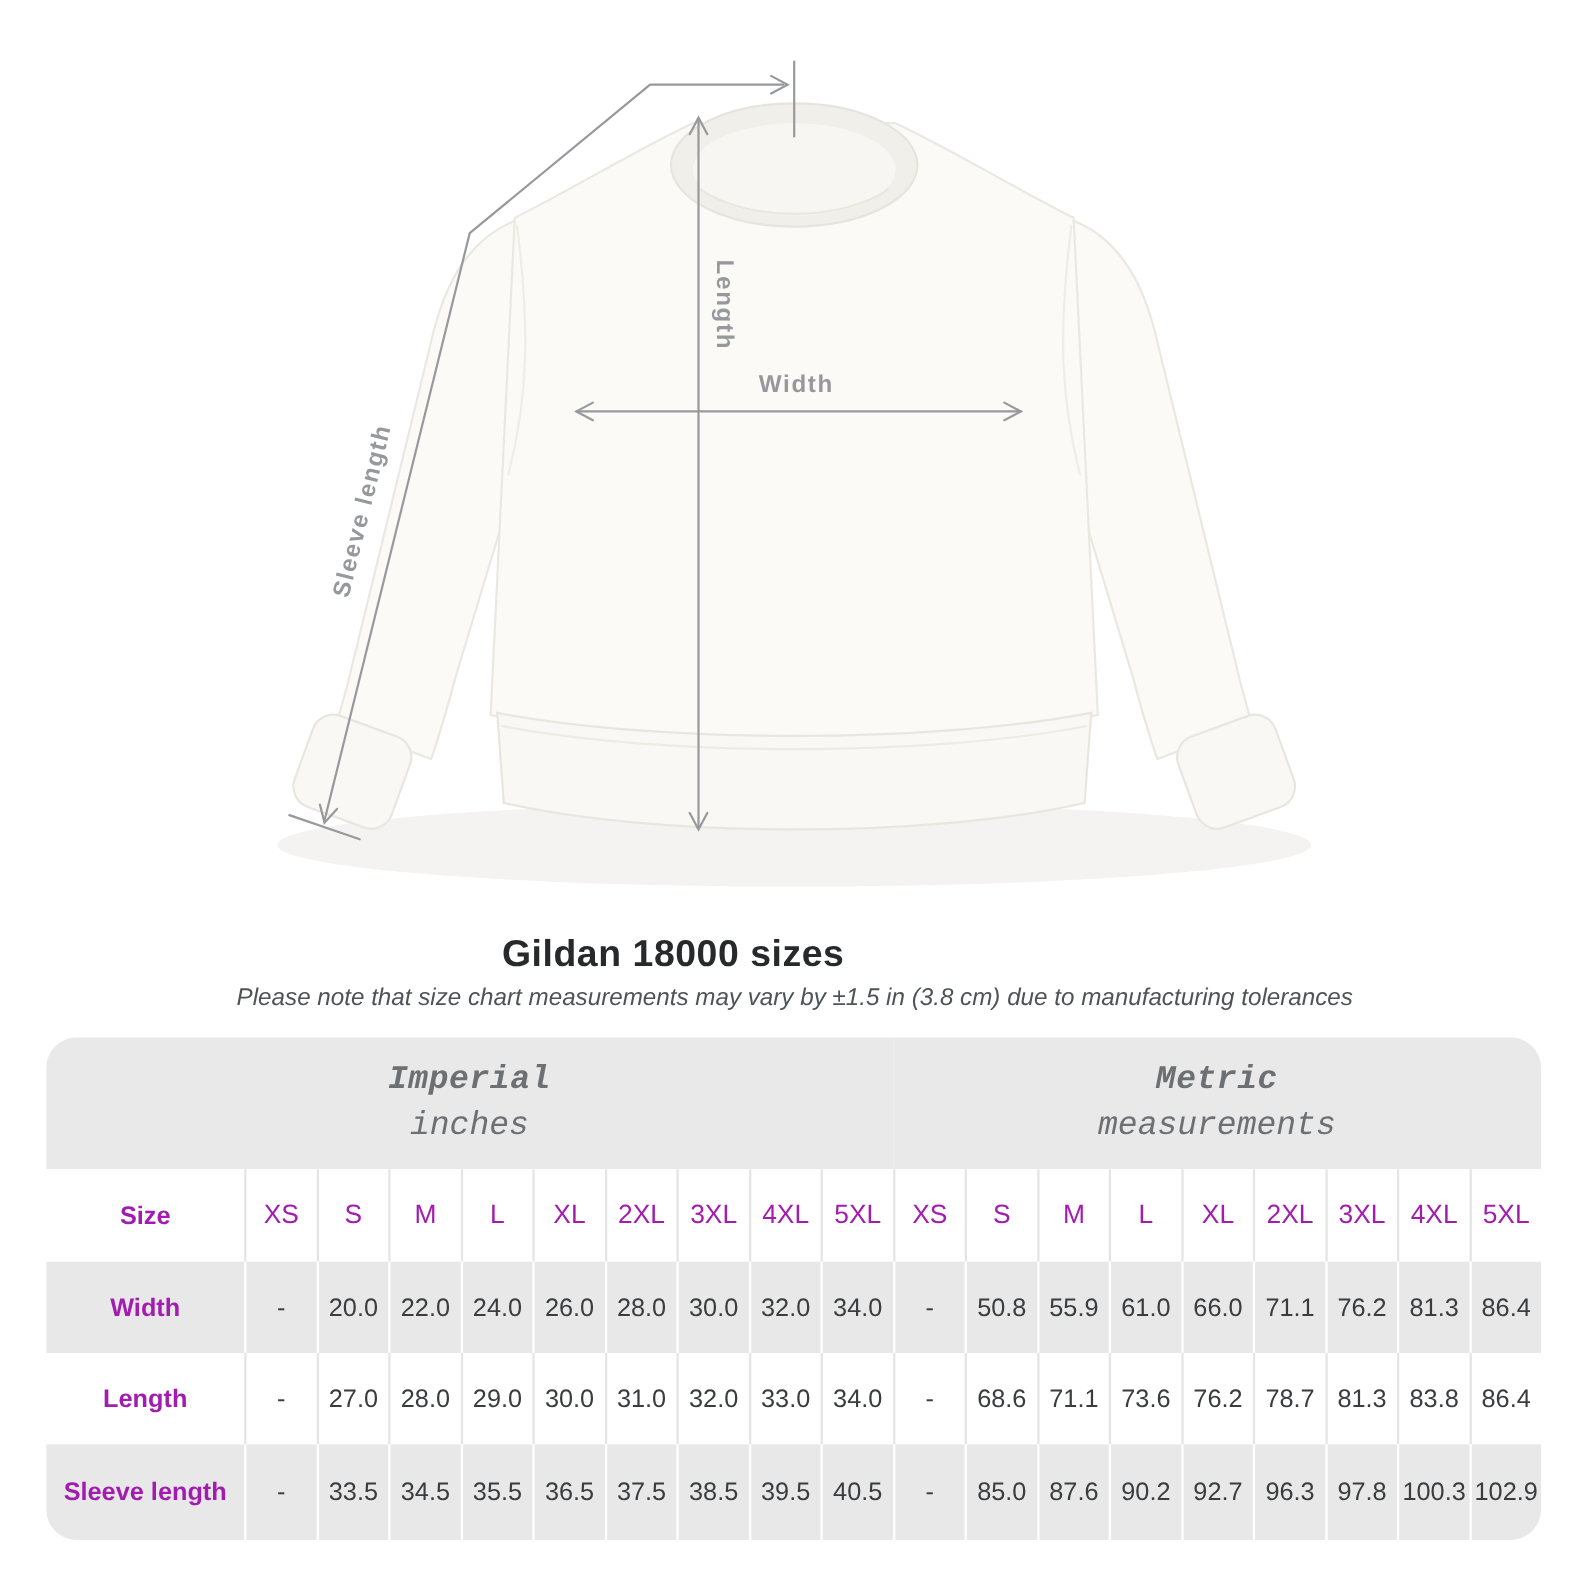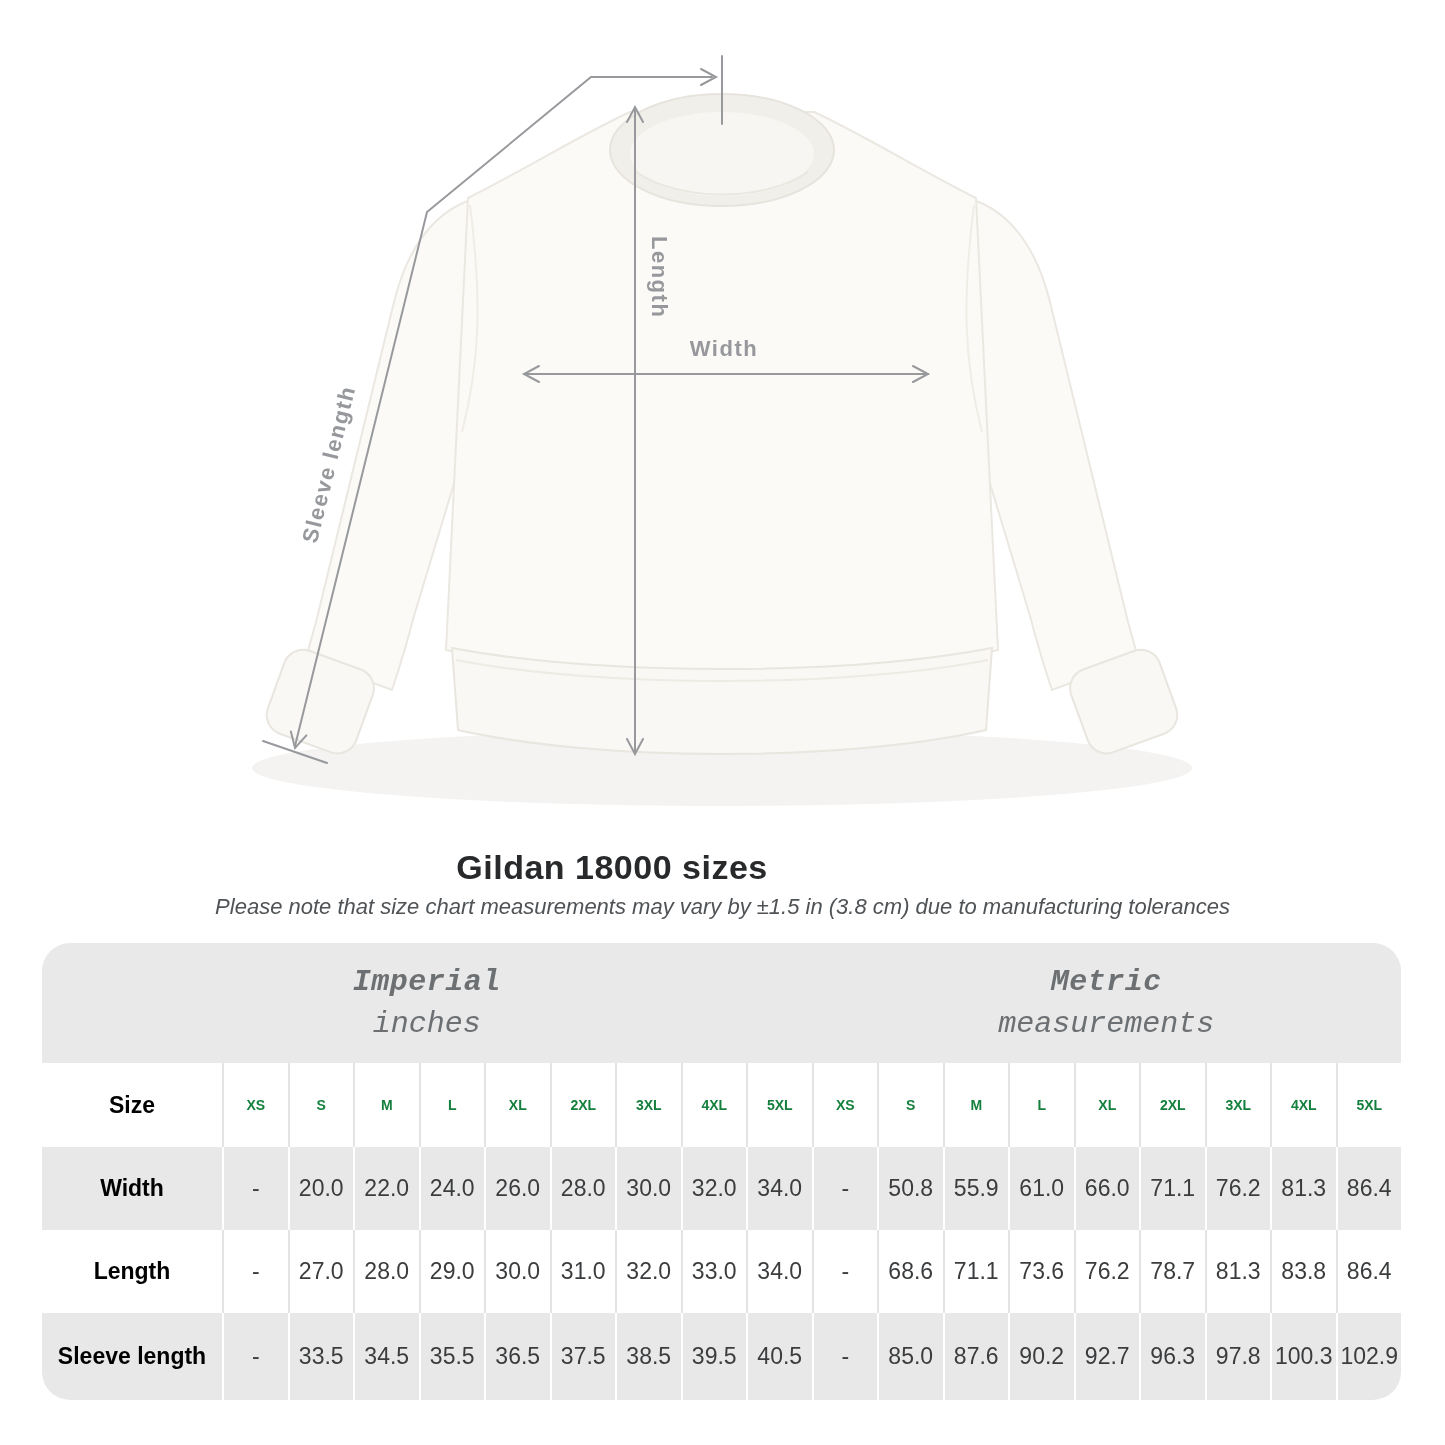--- a/index.html
+++ b/index.html
@@ -16,22 +16,22 @@
               border-radius:28px;overflow:hidden;background:#ffffff;}
   .band{grid-row:1;background:#e9e9e9;display:flex;flex-direction:column;
         align-items:center;justify-content:center;gap:8px;font-family:Liberation Mono, monospace;}
   .band-imperial{grid-column:1/11;}
   .band-metric{grid-column:11/20;}
   .band-title{font-size:30px;font-weight:bold;font-style:italic;color:#6d7073;letter-spacing:.5px;}
   .band-sub{font-size:30px;font-style:italic;color:#6d7073;}
   .row-cells{display:contents;}
   .cell{display:flex;align-items:center;justify-content:center;
         font-size:23px;color:#3a3c3e;background:#ffffff;border-left:2px solid #e4e4e4;}
-  .cell.head{font-weight:bold;color:#15803d;font-size:14px;}
-  .cell.lbl{font-weight:bold;color:#000000;font-size:23px;}
+  .cell.head{font-weight:normal;color:#a21caf;font-size:24px;}
+  .cell.lbl{font-weight:bold;color:#a21caf;font-size:23px;}
   .cell.first{border-left:none;}
   .cell.g{background:#e8e8e8;border-left-color:#ffffff;}
   .dim-label{font-weight:bold;letter-spacing:1.5px;}
 </style>
 </head>
 <body>
 
 <div class="stage">
 
   <svg class="diagram-svg" width="1445" height="845" viewBox="0 0 1445 845">

